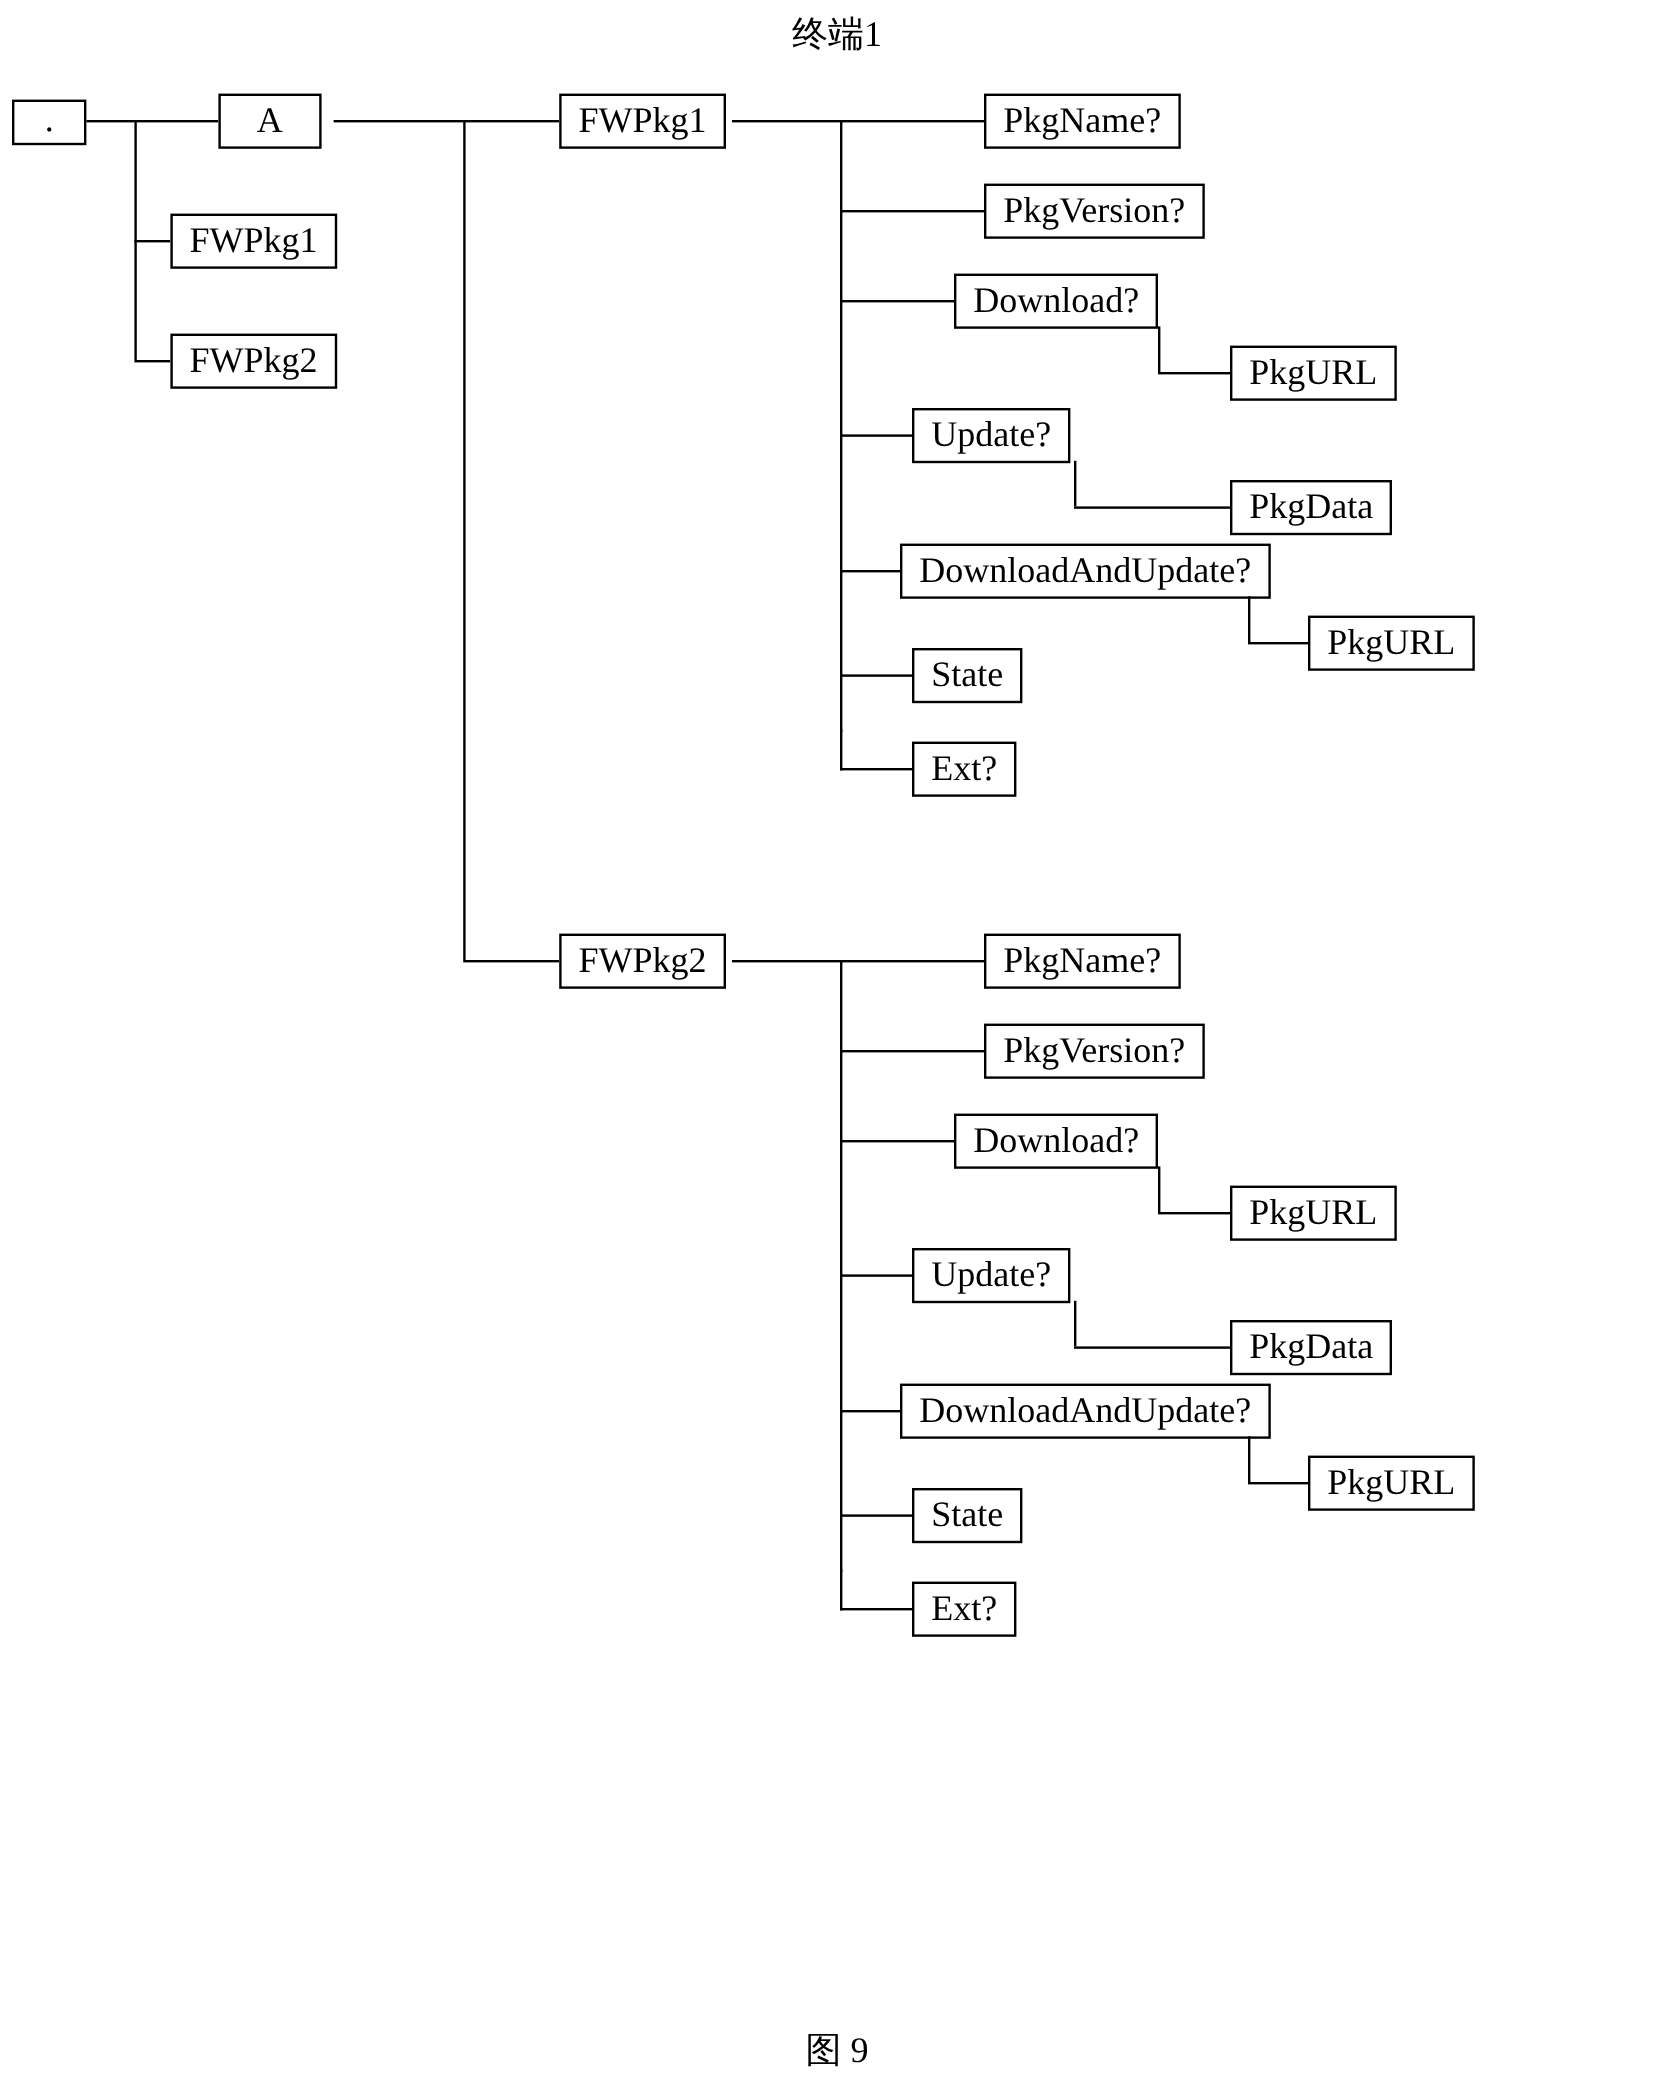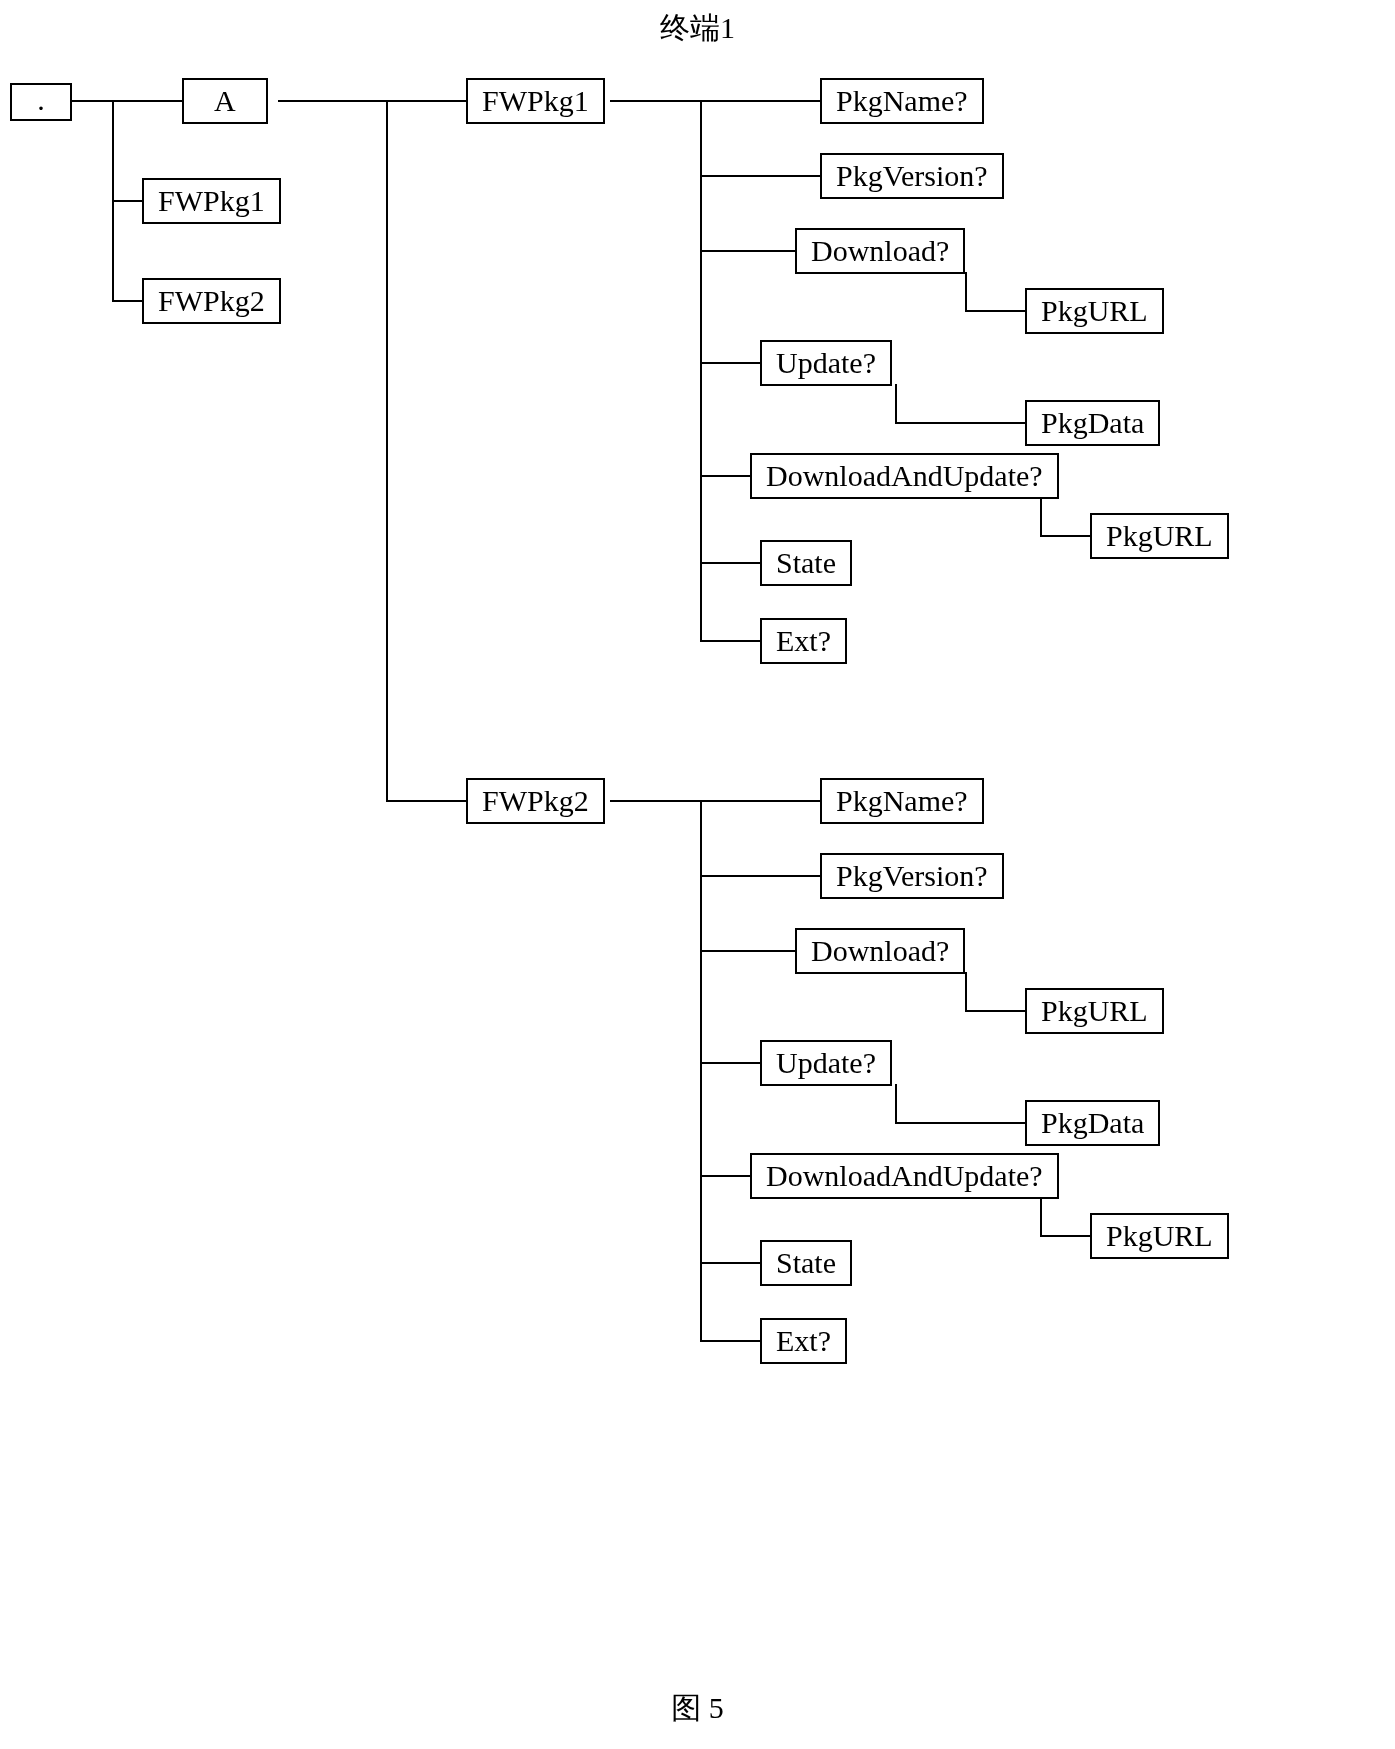--- a/index.html
+++ b/index.html
@@ -10,21 +10,21 @@
     .box { position: absolute; border: 2px solid #000; background: #fff; padding: 2px 14px; white-space: nowrap; font-size: 30px; line-height: 1.25; }
     .dotbox { position: absolute; border: 2px solid #000; background: #fff; font-size: 30px; text-align: center; line-height: 30px; }
     .hline { position: absolute; height: 2px; background: #000; }
     .vline { position: absolute; width: 2px; background: #000; }
   </style>
 </head>
 <body>
 
 <div class="canvas">
   <div class="title">终端1</div>
-  <div class="caption">图 5</div>
+  <div class="caption">图 9</div>
 
   <div class="dotbox" style="left:10px; top:83px; width:62px; height:38px;">.</div>
 
   <div class="hline" style="left:72px; top:100px; width:40px;"></div>
 
   <div class="vline" style="left:112px; top:100px; height:200px;"></div>
 
   <div class="hline" style="left:112px; top:100px; width:70px;"></div>
 
   <div class="box" style="left:182px; top:78px; padding:2px 30px;">A</div>

